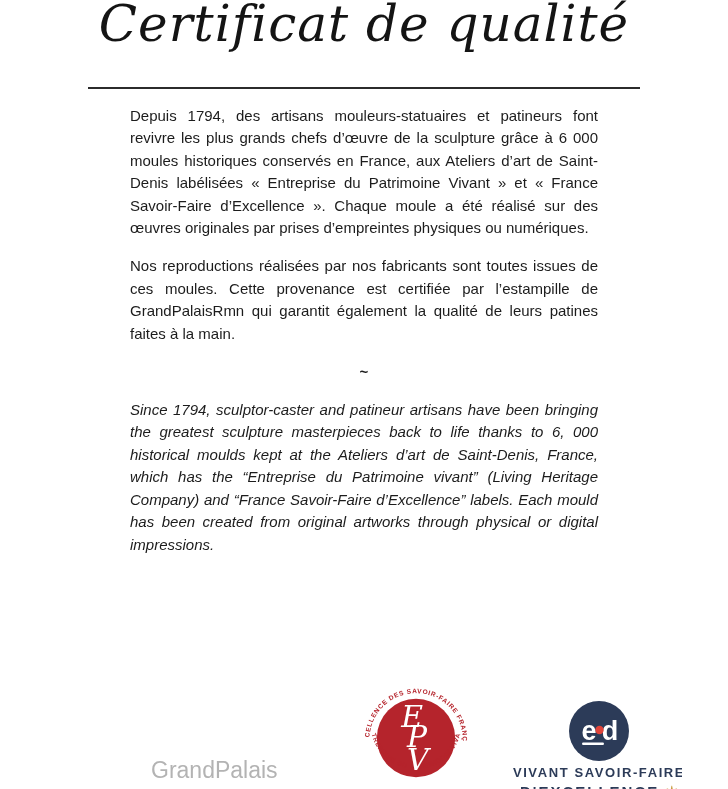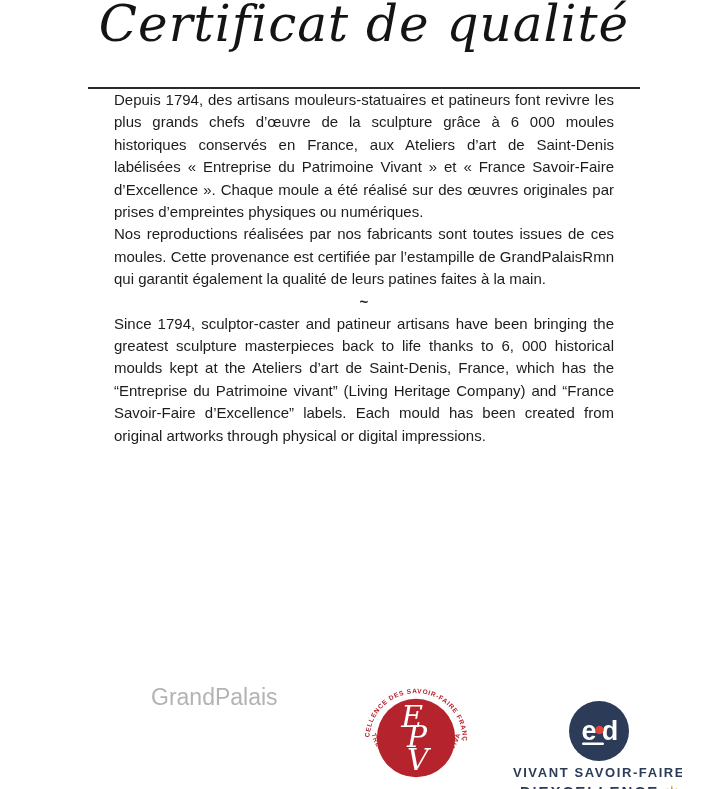--- a/index.html
+++ b/index.html
@@ -34,29 +34,29 @@
   .subtitle2 {
     font-size:32px; line-height:52px; text-align:center;
   }
   .content {
     padding:0 68px;
     font-size:15px;
     line-height:22.4px;
     text-align:justify;
     color:#1c1c1c;
   }
-  .content p { margin:0; }
+  .content p { margin:16px; }
   .p-fr1 { margin-top:50px; }
   .p-fr2 { margin-top:20px; }
   .sep { text-align:center; margin:10px 0 0 0; font-weight:bold; line-height:22px; }
-  .p-en1 { margin-top:24px; font-weight:500; }
+  .p-en1 { margin-top:24px; font-style:italic; font-weight:500; }
   .p-en2 { margin-top:23px; font-style:italic; font-weight:500; }
 
   
-  .logo-gp { position:absolute; left:105px; top:686px; white-space:nowrap; }
+  .logo-gp { position:absolute; left:105px; top:759px; white-space:nowrap; }
   .gp1 { display:block; font-size:23px; line-height:23px; color:#b3b3b3; }
   .gp2 { display:block; font-size:24px; line-height:24px; font-weight:bold; color:#131313; margin-left:26px; margin-top:-2px; letter-spacing:-0.5px; }
 
   
   .logo-epv { position:absolute; left:314px; top:682px; width:112px; height:112px; }
 
   
   .logo-ed { position:absolute; left:463px; top:701px; width:180px; text-align:center; }
   .ed-circle { display:block; margin:0 auto; }
   .fsf1 { display:block; margin-top:4px; font-size:13px; line-height:15px; font-weight:bold; letter-spacing:1.6px; color:#2c3b58; white-space:nowrap; }

